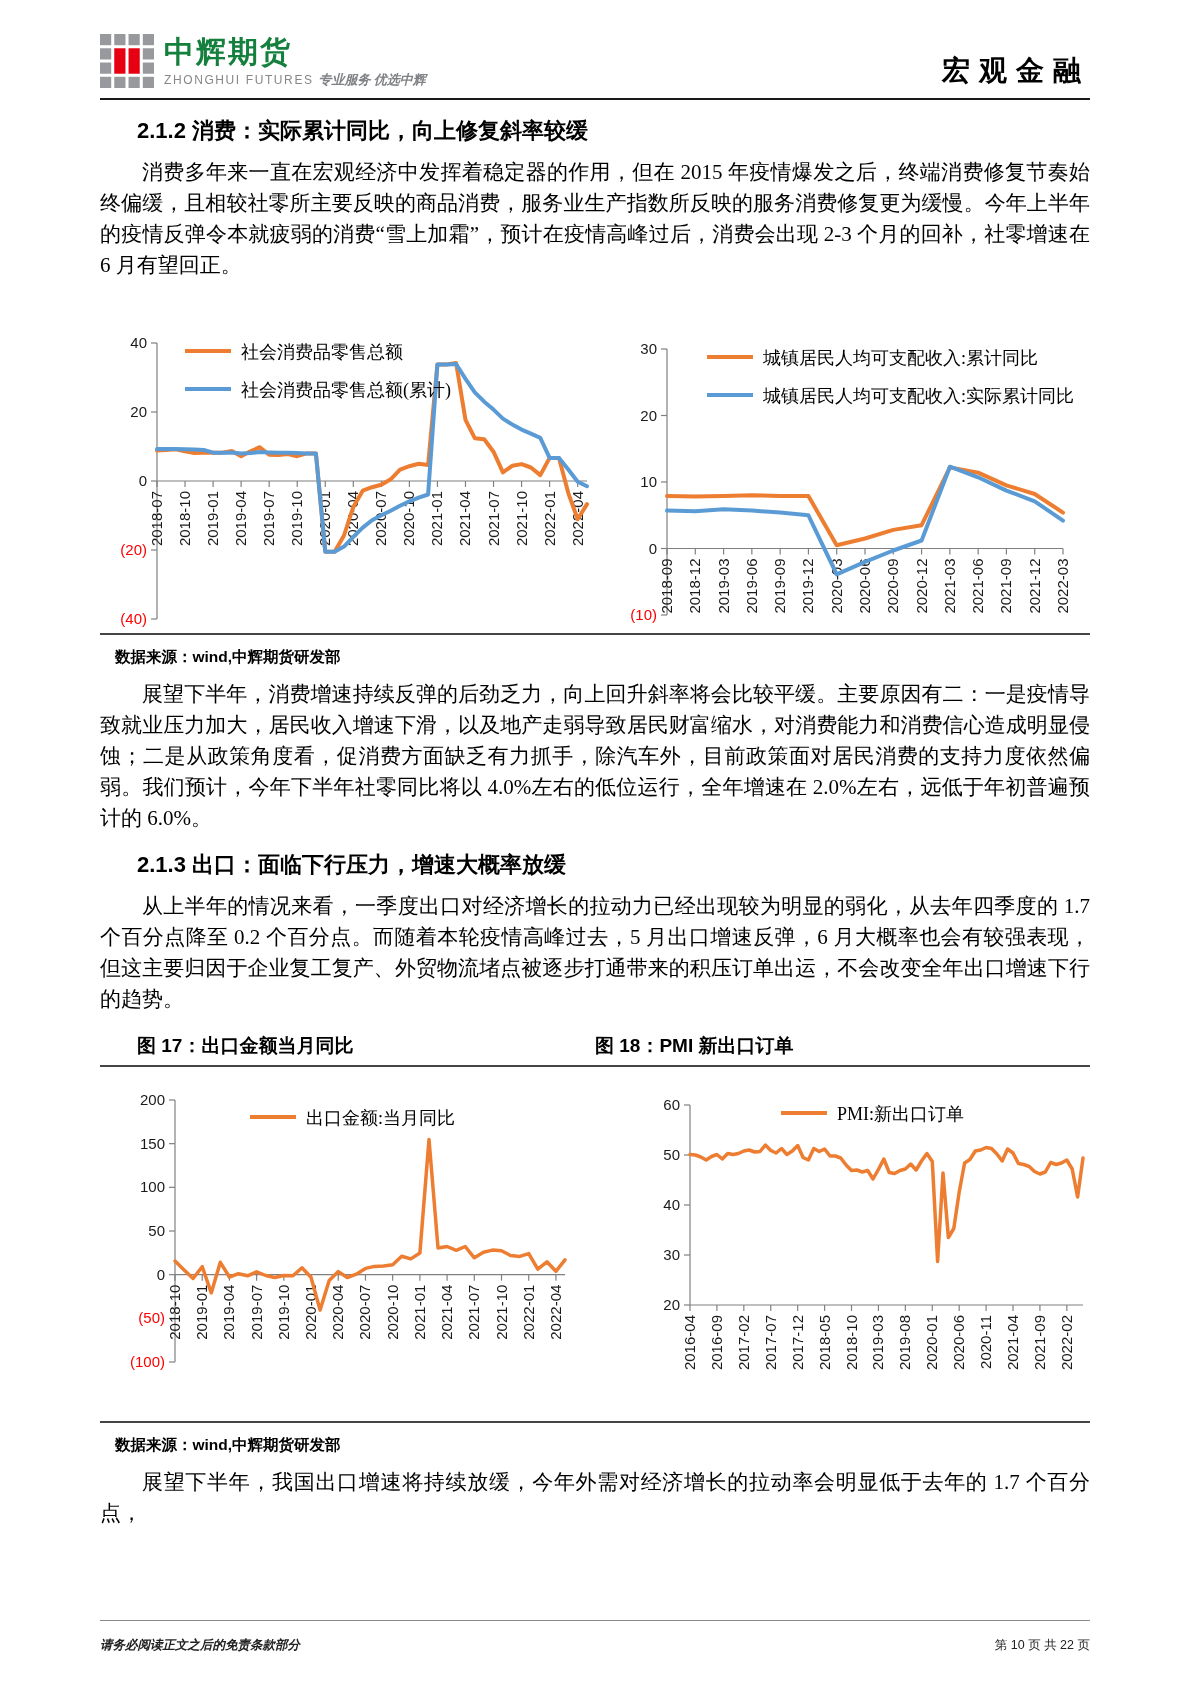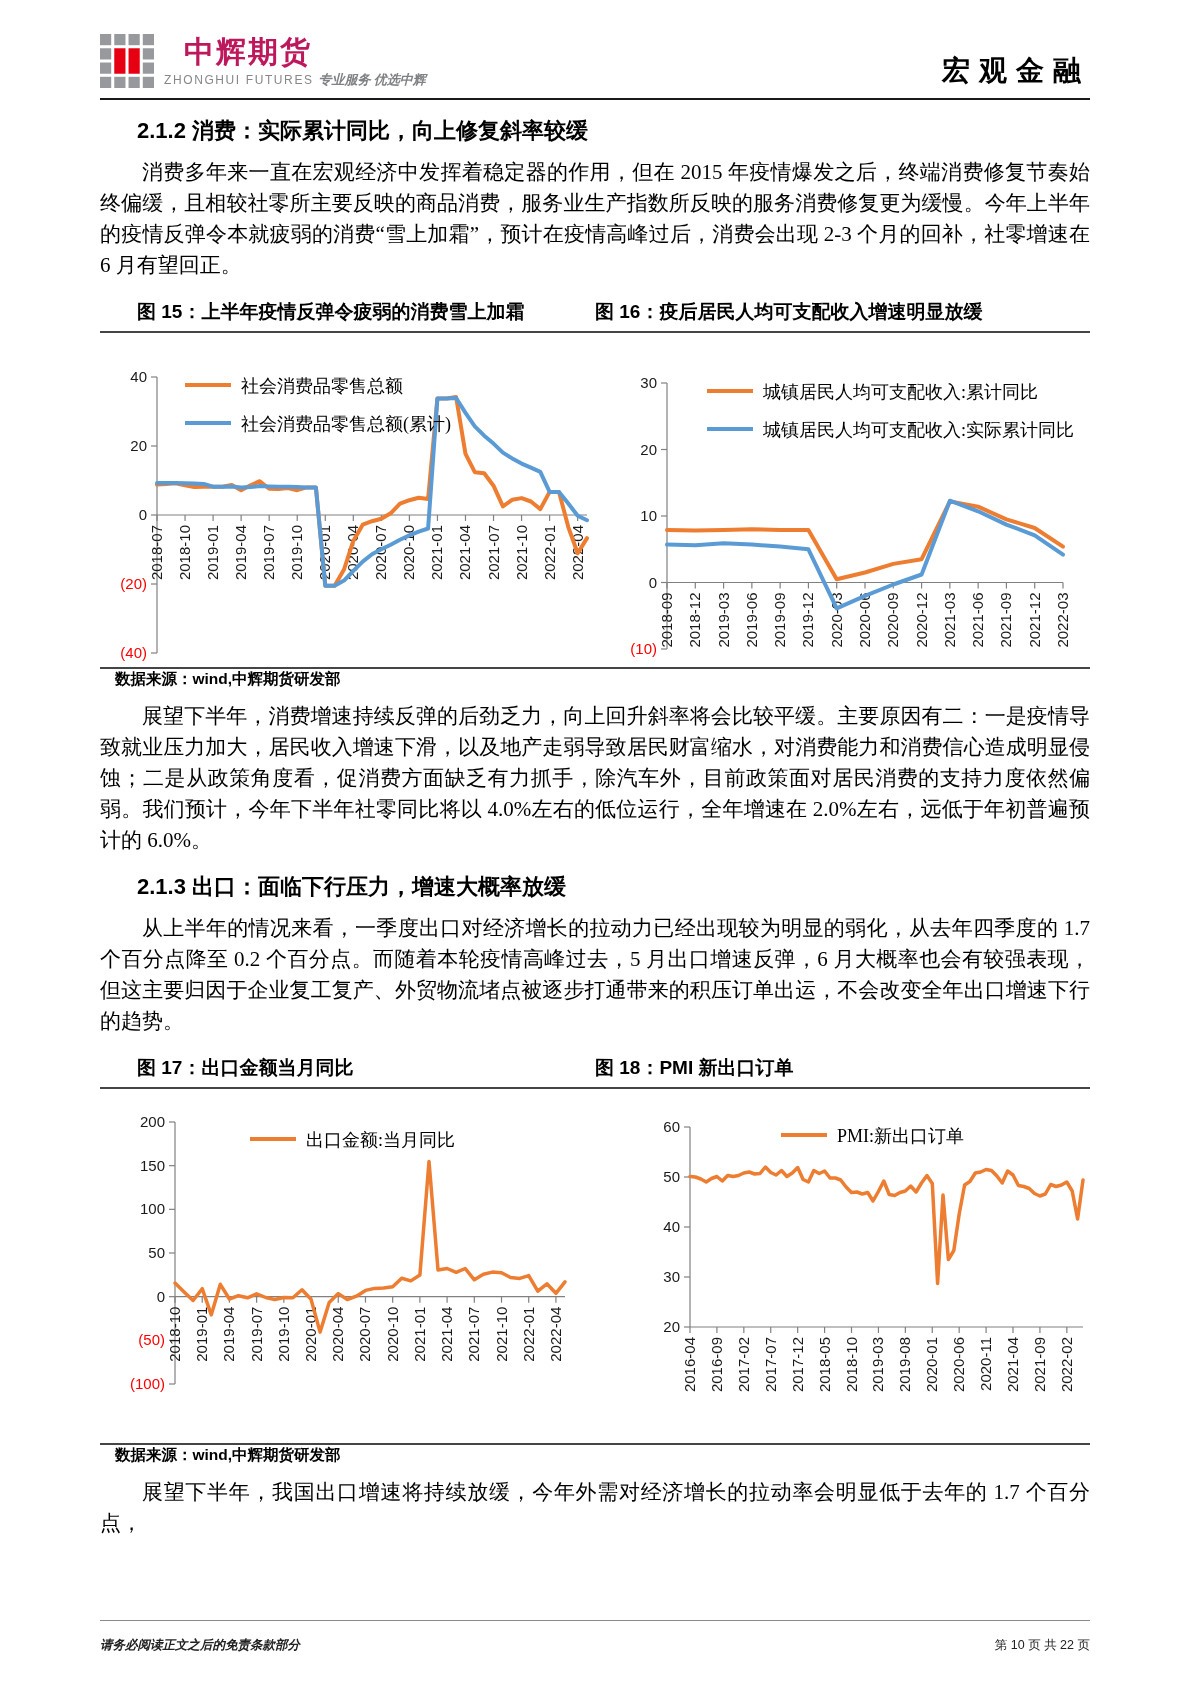--- a/index.html
+++ b/index.html
@@ -2,42 +2,42 @@
 <html><head>
 <meta charset="utf-8">
 <style>
   html,body{margin:0;padding:0;background:#fff;}
   .page{position:relative;width:1190px;height:1683px;background:#fff;overflow:hidden;
         font-family:"Liberation Serif",serif;color:#000;}
   
   .hd{display:flex;justify-content:space-between;align-items:flex-end;
       margin:0 100px;padding:34px 0 6px;border-bottom:2px solid #1a1a1a;}
   .logo{display:flex;align-items:center;gap:10px;}
-  .brand .cn{font-size:30px;font-weight:bold;color:#be185d;letter-spacing:2px;
-             font-family:"Liberation Sans",sans-serif;line-height:1;margin-left:20px;}
+  .brand .cn{font-size:30px;font-weight:bold;color:#15803d;letter-spacing:2px;
+             font-family:"Liberation Sans",sans-serif;line-height:1;}
   .brand .sub{display:flex;align-items:baseline;gap:5px;margin-top:4px;}
   .brand .en{font-size:12px;color:#85878a;letter-spacing:1.6px;
              font-family:"Liberation Sans",sans-serif;}
   .brand .slogan{font-size:13px;color:#7f8184;font-style:italic;font-weight:bold;}
   .page-tag{font-size:28px;font-weight:900;letter-spacing:9px;padding-bottom:2px;
             font-family:"Liberation Serif",serif;}
   
   .content{margin:0 100px;}
   h2.sec{font-size:22px;font-weight:bold;margin:16px 0 0 37px;
          font-family:"Liberation Sans",sans-serif;line-height:30px;}
   p.body{font-size:21px;line-height:31px;text-align:justify;text-indent:2em;margin:11px 0 0;}
   
   .fig-block{margin-top:18px;border-bottom:2px solid #454545;}
   .fig-titles{display:flex;border-bottom:2px solid #454545;padding-bottom:6px;}
   .fig-titles .ft{width:50%;box-sizing:border-box;font-size:19px;font-weight:bold;
                   font-family:"Liberation Sans",sans-serif;}
   .fig-titles .ft.l{padding-left:37px;}
   .fig-charts{display:flex;justify-content:space-between;padding:8px 0 4px;text-align:right;}
   .fig-charts svg{display:block;}
-  .source{font-size:15.5px;font-weight:bold;margin:0 0 0 15px;
+  .source{font-size:15.5px;font-weight:bold;margin:12px 0 0 15px;
           font-family:"Liberation Sans",sans-serif;}
   
   .pfoot{position:absolute;left:100px;right:100px;top:1620px;border-top:1px solid #8a8a8a;
          padding-top:16px;display:flex;justify-content:space-between;
          font-size:12.5px;font-family:"Liberation Sans",sans-serif;color:#222;}
   .pfoot .dl{font-weight:bold;font-style:italic;}
 </style>
 </head>
 <body>
 
@@ -77,24 +77,20 @@
     </div>
     <div class="page-tag">宏观金融</div>
   </header>
 
   <div class="content">
 
     <h2 class="sec">2.1.2 消费：实际累计同比，向上修复斜率较缓</h2>
     <p class="body">消费多年来一直在宏观经济中发挥着稳定器的作用，但在 2015 年疫情爆发之后，终端消费修复节奏始终偏缓，且相较社零所主要反映的商品消费，服务业生产指数所反映的服务消费修复更为缓慢。今年上半年的疫情反弹令本就疲弱的消费“雪上加霜”，预计在疫情高峰过后，消费会出现 2-3 个月的回补，社零增速在 6 月有望回正。</p>
 
     <div class="fig-block">
-      <div class="fig-titles">
-        <div class="ft l">图 15：上半年疫情反弹令疲弱的消费雪上加霜</div>
-        <div class="ft">图 16：疫后居民人均可支配收入增速明显放缓</div>
-      </div>
       <div class="fig-charts">
         <svg viewBox="0 0 490 322" width="490" height="322">
             <line x1="57" y1="36" x2="57" y2="312" stroke="#808080" stroke-width="1.2"></line>
             <line x1="51" y1="36" x2="57" y2="36" stroke="#808080" stroke-width="1.2"></line>
             <text x="47" y="41" text-anchor="end" font-size="15" font-family="&quot;Liberation Sans&quot;,sans-serif" fill="#1a1a1a">40</text>
             <line x1="51" y1="105" x2="57" y2="105" stroke="#808080" stroke-width="1.2"></line>
             <text x="47" y="110" text-anchor="end" font-size="15" font-family="&quot;Liberation Sans&quot;,sans-serif" fill="#1a1a1a">20</text>
             <line x1="51" y1="174" x2="57" y2="174" stroke="#808080" stroke-width="1.2"></line>
             <text x="47" y="179" text-anchor="end" font-size="15" font-family="&quot;Liberation Sans&quot;,sans-serif" fill="#1a1a1a">0</text>
             <line x1="51" y1="243" x2="57" y2="243" stroke="#808080" stroke-width="1.2"></line>

